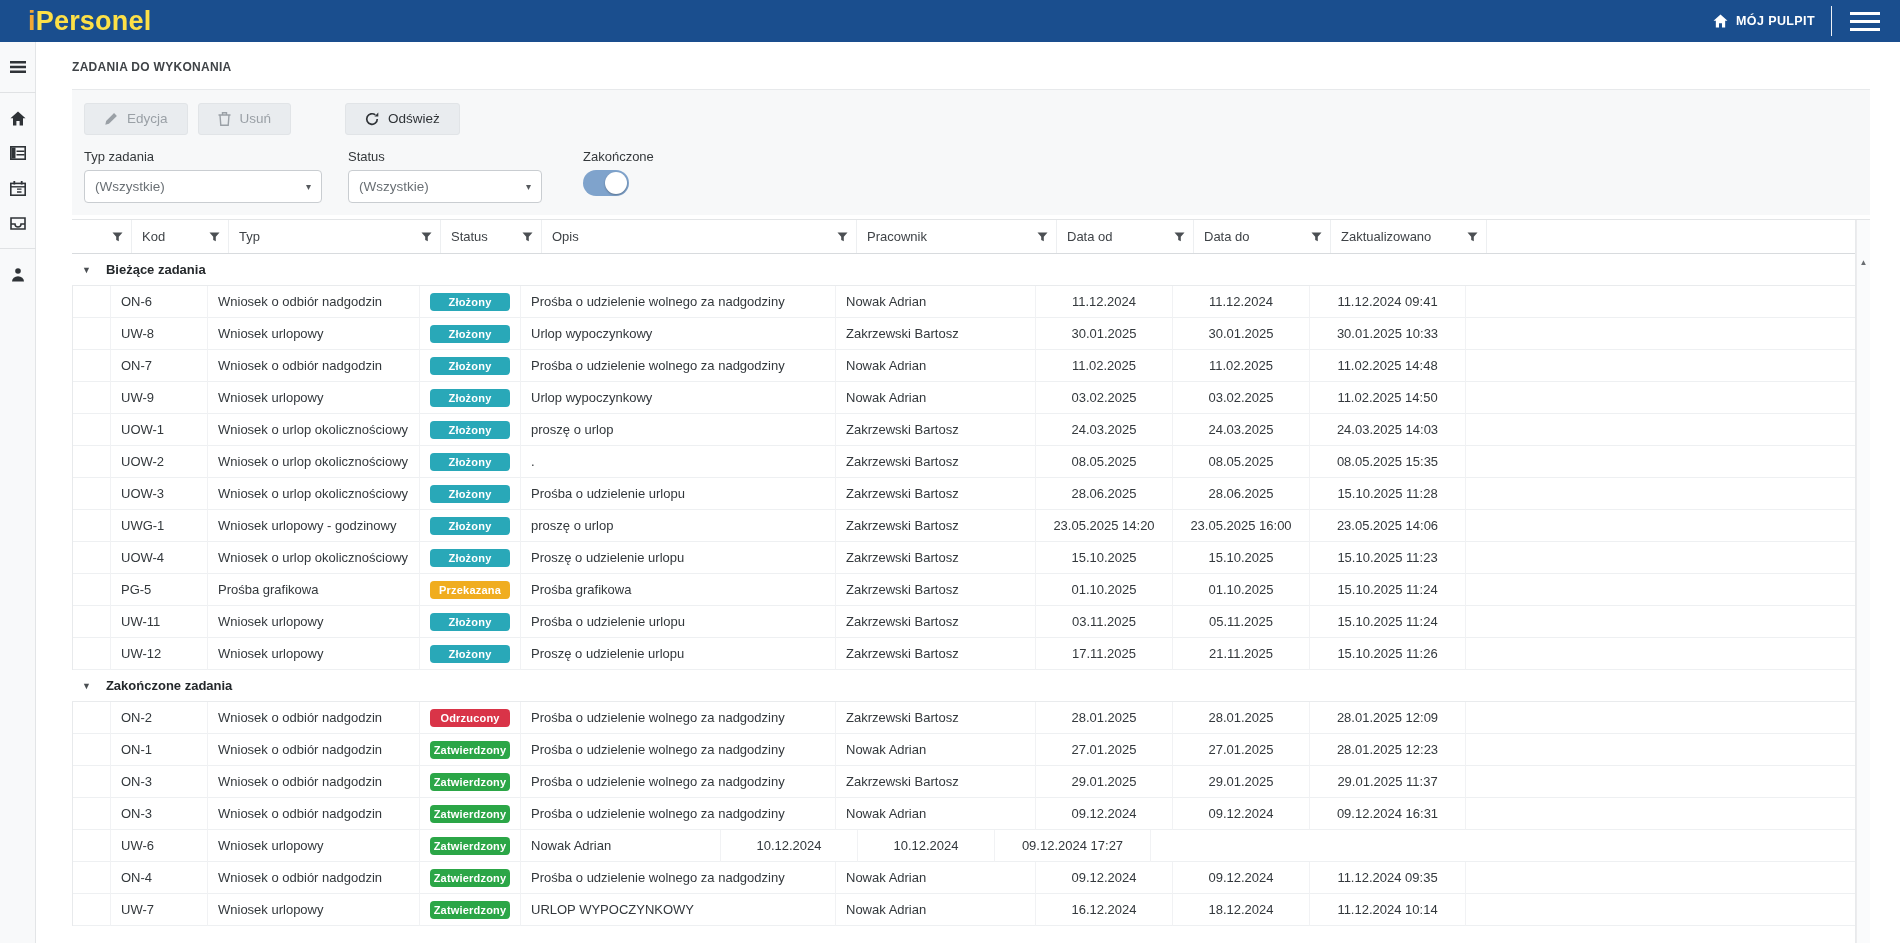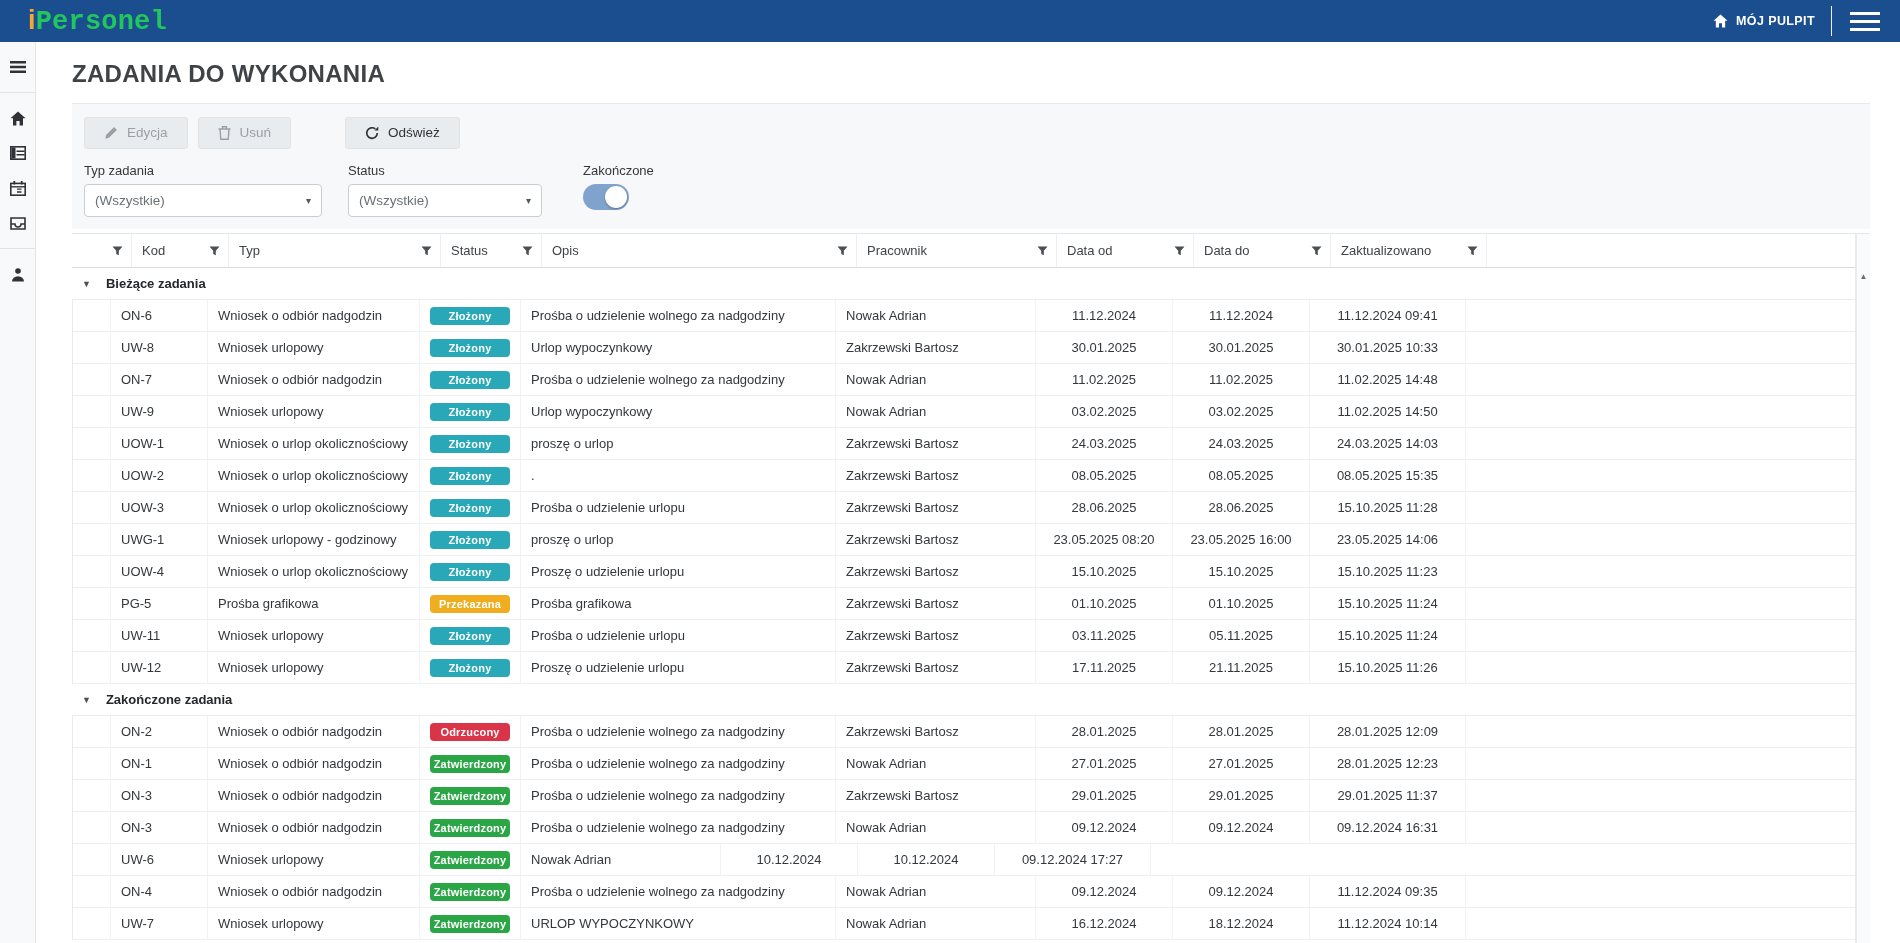--- a/index.html
+++ b/index.html
@@ -6,37 +6,37 @@
   html,body { margin:0; padding:0; }
   body {
     width:1900px; height:943px; overflow:hidden; background:#fff;
     font-family:"Liberation Sans", sans-serif;
   }
   
   .topbar { height:42px; background:#1a4e8e; display:flex; align-items:center;
             justify-content:space-between; padding:0 18px 0 28px; }
   .logo { font-size:27px; font-weight:700; line-height:1; cursor:pointer; letter-spacing:.2px; }
   .logo .logo-i { color:#f2a736; }
-  .logo .logo-rest { color:#22c55e;font-family:Liberation Mono, monospace; }
+  .logo .logo-rest { color:#fde047; }
   .topbar-right { display:flex; align-items:center; }
   .pulpit { display:flex; align-items:center; gap:8px; color:#fff; font-size:12.5px;
             font-weight:700; letter-spacing:.4px; cursor:pointer; }
   .topbar-divider { width:1px; height:30px; background:rgba(255,255,255,.92); margin:0 16px; }
   .burger { display:flex; flex-direction:column; gap:5px; cursor:pointer; padding:3px 2px; }
   .burger span { display:block; width:30px; height:3px; background:#fff; }
 
   
   .body-row { display:flex; height:901px; }
   .sidebar { width:36px; background:#f8f9fa; border-right:1px solid #e3e5e7;
              display:flex; flex-direction:column; align-items:center; padding-top:12px; }
   .side-icon { width:36px; height:26px; display:flex; align-items:center; justify-content:center;
                cursor:pointer; margin-bottom:9px; }
   .side-divider { width:36px; height:1px; background:#e0e2e4; margin:3px 0 12px; }
   .main { flex:1; padding:0 30px 0 36px; display:flex; flex-direction:column; min-width:0; }
-  .page-title { font-size:24px; font-weight:700; color:#3f4347; letter-spacing:.3px;
+  .page-title { font-size:12px; font-weight:700; color:#3f4347; letter-spacing:.3px;
                 margin:18px 0 15px; }
 
   
   .panel { background:#f7f8f9; border-top:1px solid #e7e9eb; padding:12px 14px 12px 12px; }
   .toolbar { display:flex; align-items:center; justify-content:space-between; height:33px; }
   .btn-group { display:flex; gap:10px; }
   .btn { display:flex; align-items:center; gap:9px; height:32px; padding:0 19px;
          background:#e9ecef; border:1px solid #e1e4e7; border-radius:3px; font-size:13.5px;
          cursor:pointer; font-family:inherit; }
   .btn.disabled { color:#9aa0a6; }
@@ -411,21 +411,21 @@
             <div class="row">
               <div class="cell indent"></div>
               <div class="cell" style="width:38px"></div>
               <div class="cell" style="width:97px">UWG-1</div>
               <div class="cell" style="width:212px">Wniosek urlopowy - godzinowy</div>
               <div class="cell status-cell" style="width:101px">
                 <span class="badge" style="background:#29a8b8">Złożony</span>
               </div>
               <div class="cell" style="width:315px">proszę o urlop</div>
               <div class="cell" style="width:200px">Zakrzewski Bartosz</div>
-              <div class="cell center" style="width:137px">23.05.2025 08:20</div>
+              <div class="cell center" style="width:137px">23.05.2025 14:20</div>
               <div class="cell center" style="width:137px">23.05.2025 16:00</div>
               <div class="cell center" style="width:156px">23.05.2025 14:06</div>
               <div class="cell filler"></div>
             </div>
             <div class="row">
               <div class="cell indent"></div>
               <div class="cell" style="width:38px"></div>
               <div class="cell" style="width:97px">UOW-4</div>
               <div class="cell" style="width:212px">Wniosek o urlop okolicznościowy</div>
               <div class="cell status-cell" style="width:101px">

